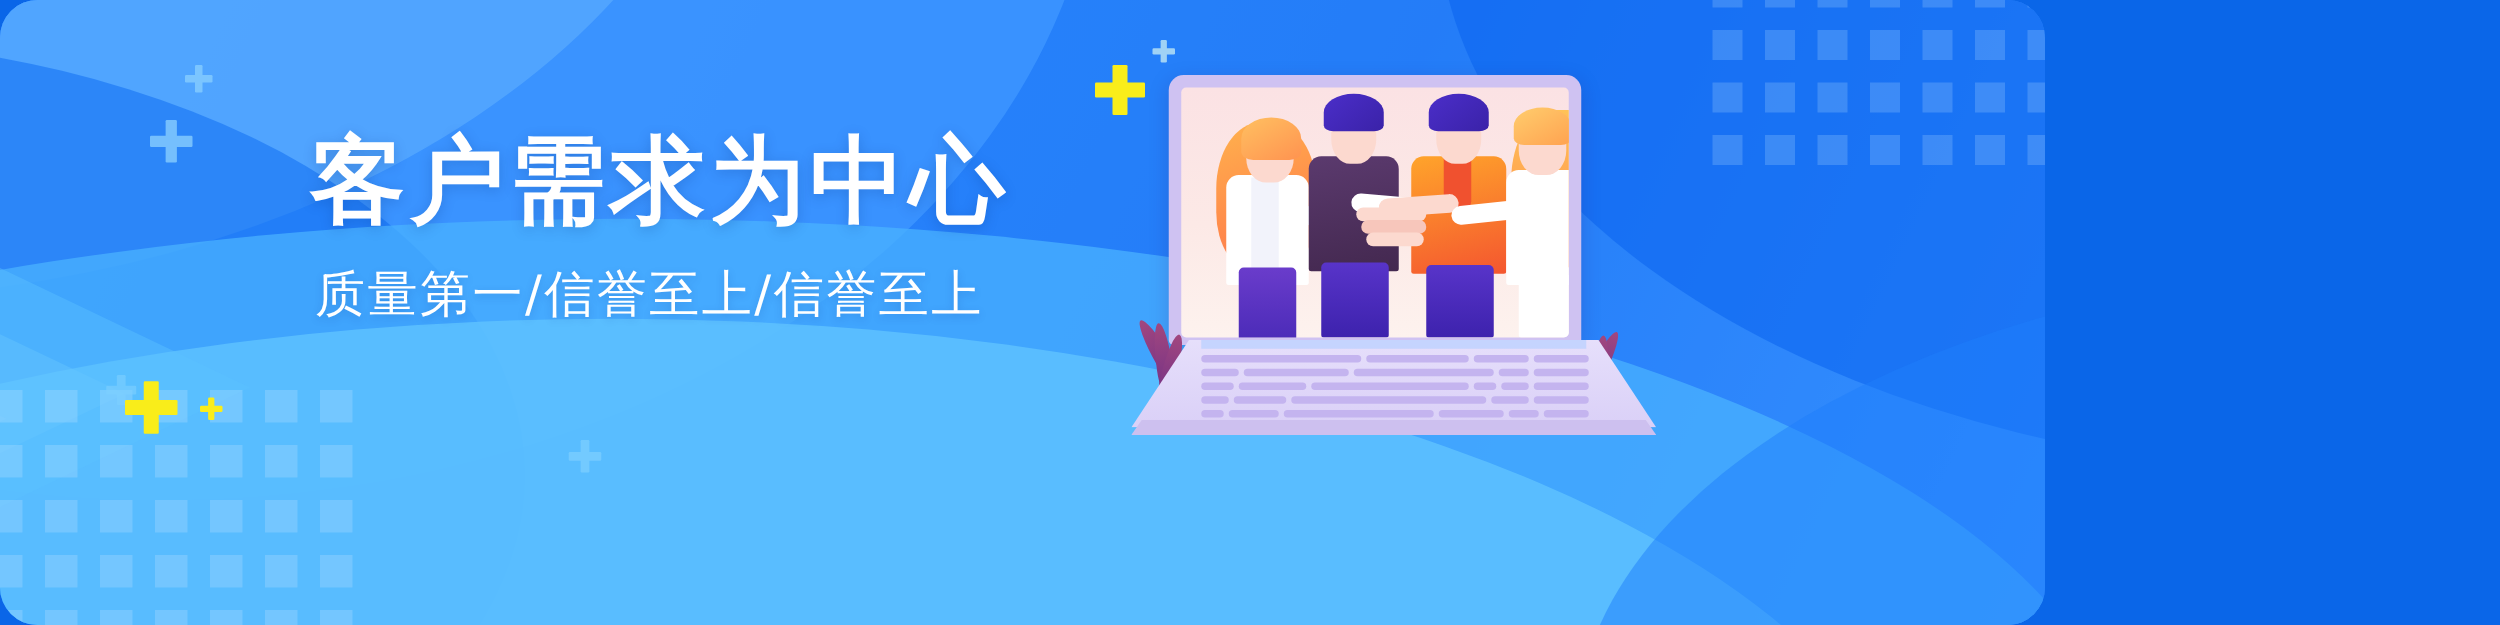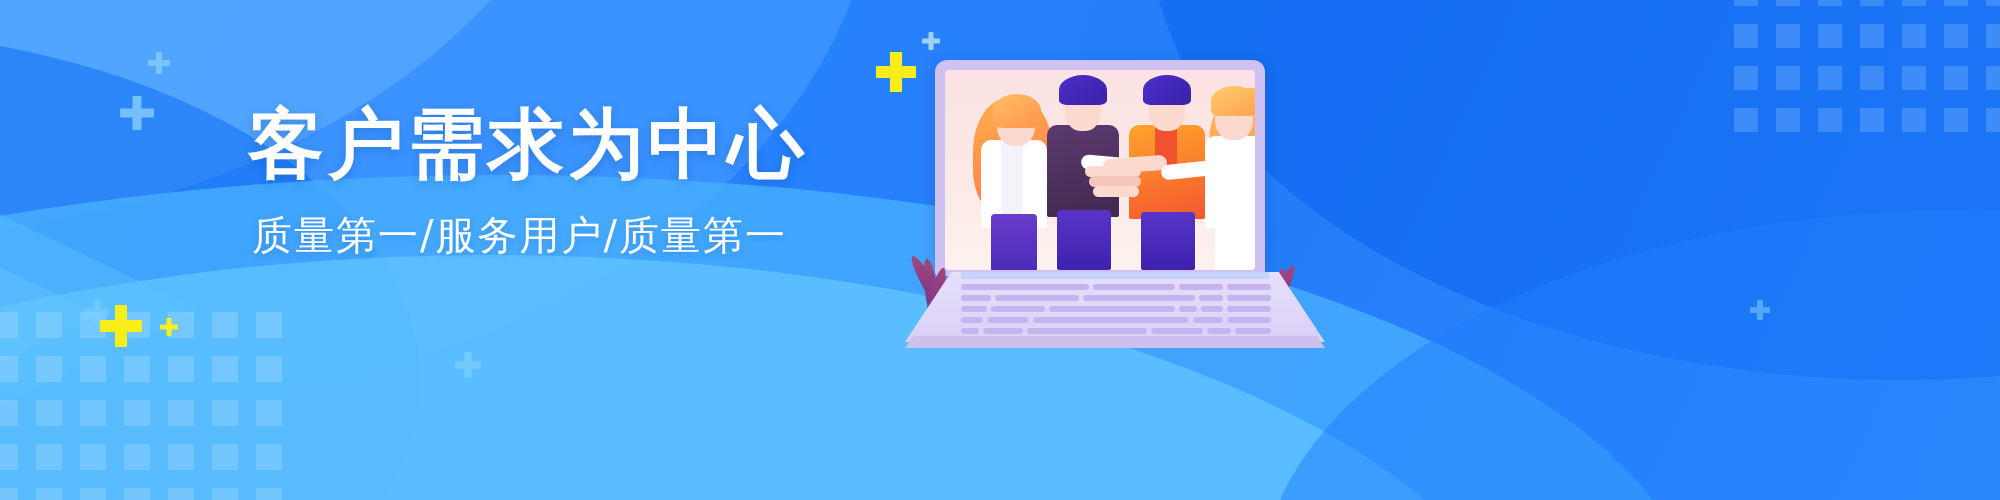--- a/index.html
+++ b/index.html
@@ -1,22 +1,23 @@
 <!DOCTYPE html>
 <html><head>
 <meta charset="utf-8">
 <style>
   html,body{margin:0;padding:0;background:#0a66e8;}
   *{box-sizing:border-box;}
   .banner{
     position:relative;
-    width:2000px;height:500px;
+    width:1636px;height:500px;
     overflow:hidden;
     font-family:"Liberation Sans","DejaVu Sans",sans-serif;
     background:linear-gradient(115deg,#1e86ff 0%,#0f6ff5 38%,#0a63ef 62%,#2f8dff 100%);
+    border-radius:30px;
   }
 
   
   .wave{position:absolute;border-radius:50%;pointer-events:none;}
 
   .wave-a{ 
     left:-620px;top:-700px;width:1500px;height:1100px;
     background:#3d95ff;opacity:.85;
   }
   .wave-b{ 
@@ -343,21 +344,21 @@
   <div class="plus p-blue3"></div>
   <div class="plus p-blue4"></div>
   <div class="plus p-blue5"></div>
   <div class="plus p-yellow-big"></div>
   <div class="plus p-yellow-sm"></div>
   <div class="plus p-yellow-b2"></div>
   <div class="plus p-yellow-s2"></div>
 
   <div class="copy">
     <h1 class="headline">客户需求为中心</h1>
-    <p class="subline">质量第一/服务用户/质量第一</p>
+    <p class="subline">质量第一/信誉至上/信誉至上</p>
   </div>
 
   <div class="laptop">
 
     <div class="lid">
       <div class="screen">
 
         <div class="person w1">
           <div class="hair hair-back"></div>
           <div class="torso"></div>

